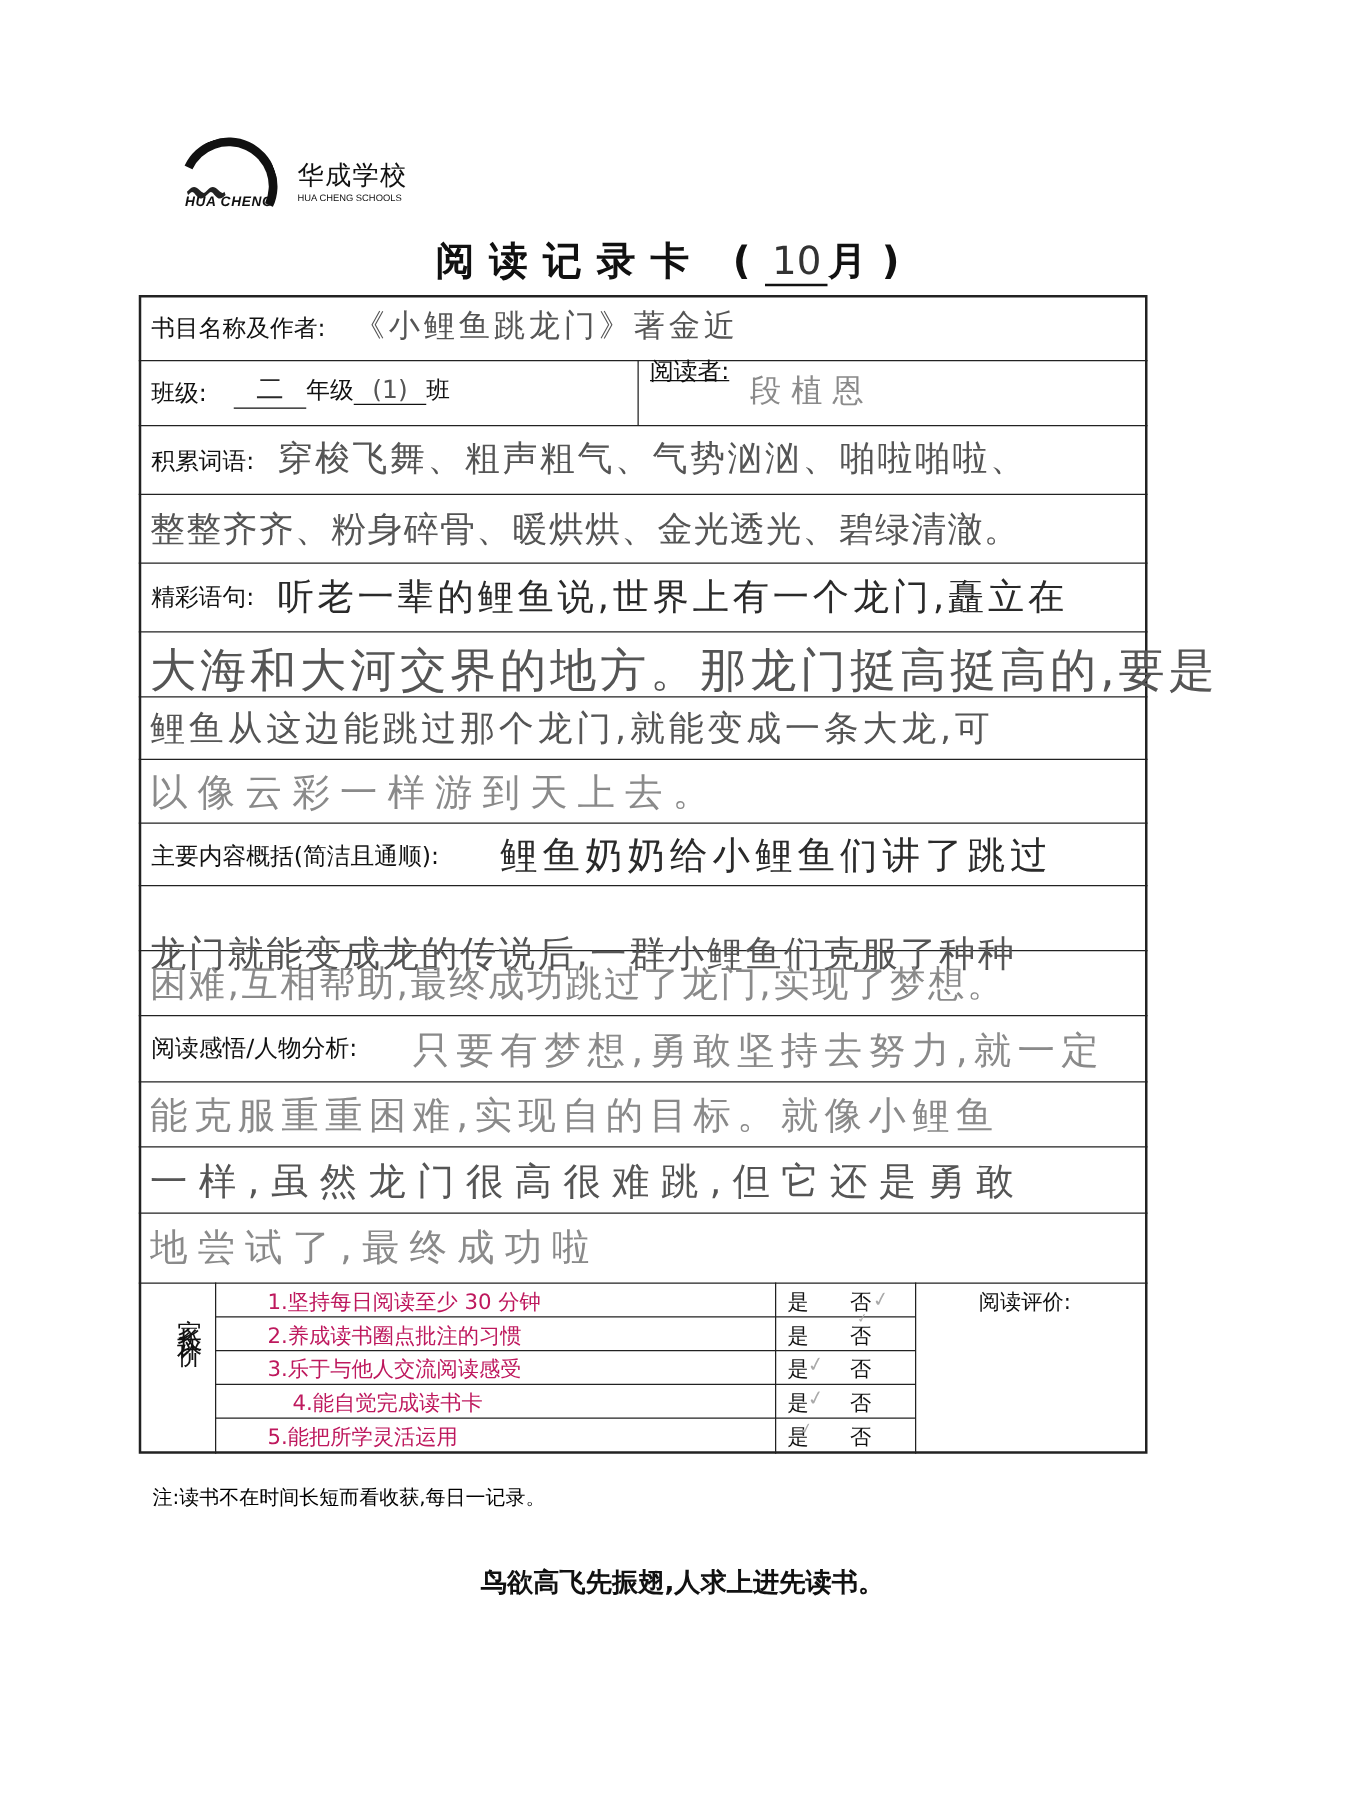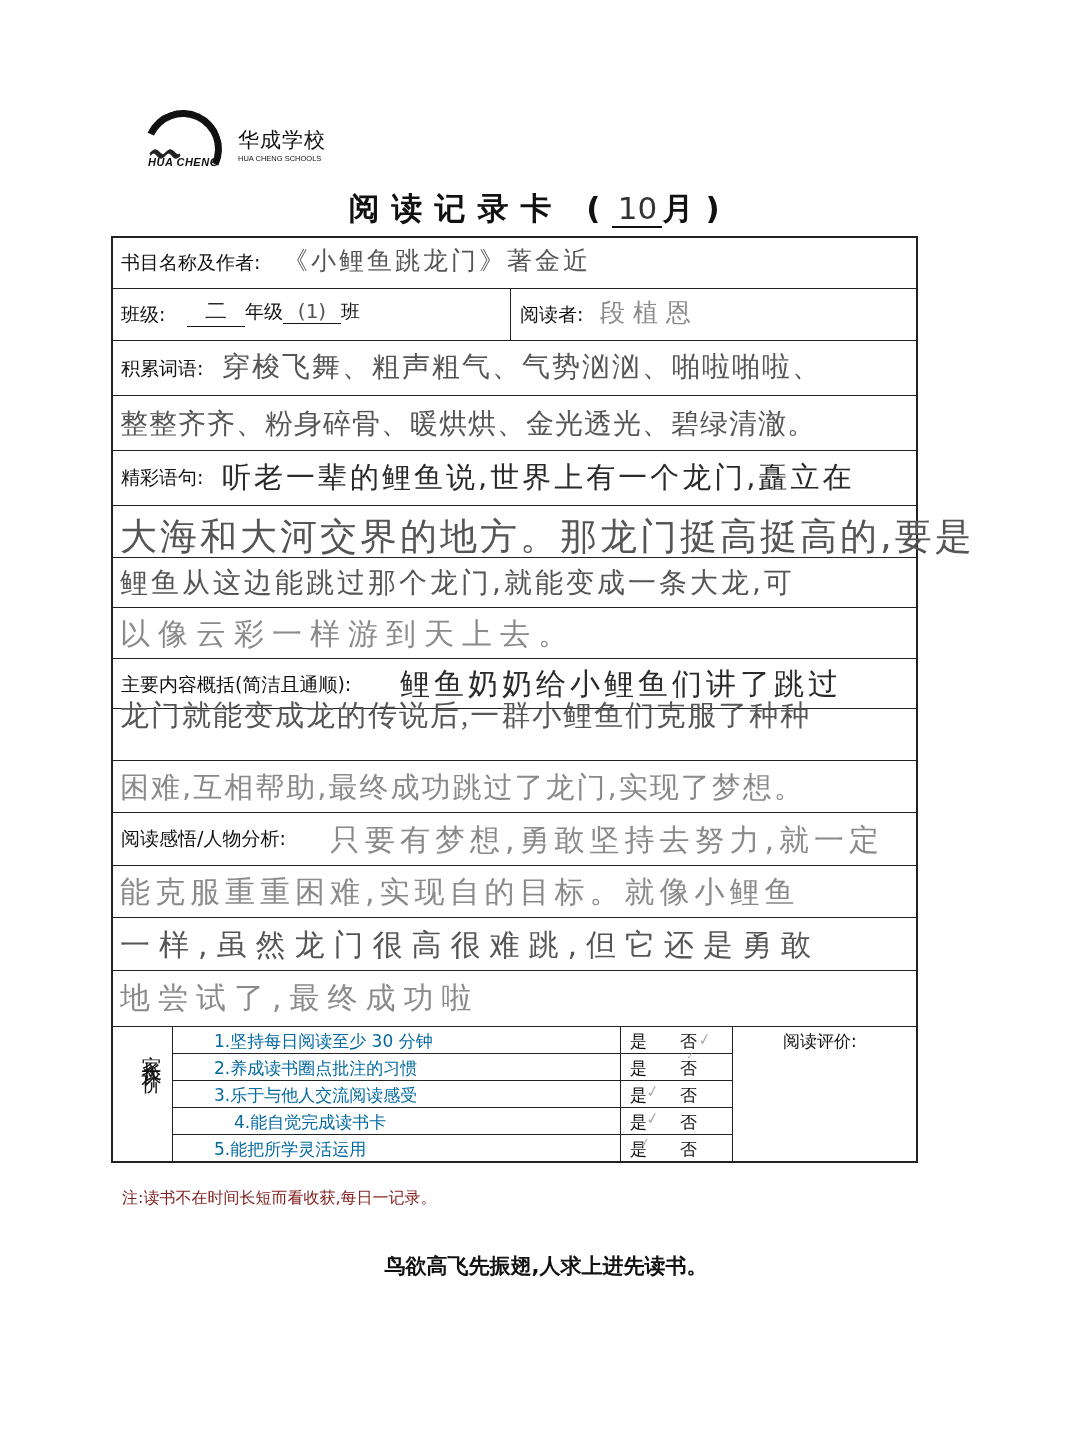--- a/index.html
+++ b/index.html
@@ -25,25 +25,25 @@
     .frame { left: 111px; top: 236px; width: 807px; height: 927px; border: 2px solid #222; box-sizing: border-box; }
     .hline { position: absolute; left: 111px; width: 807px; height: 0; border-top: 1.6px solid #222; }
     .vline { position: absolute; width: 0; border-left: 1.6px solid #222; }
 
     .label { position: absolute; font-size: 19px; color: #111; white-space: nowrap; }
     .hand { position: absolute; font-family: "DejaVu Sans", sans-serif; color: #555; white-space: nowrap; letter-spacing: 3px; }
     .hand.dark { color: #2a2a2a; }
     .hand.light { color: #8a8a8a; }
     .ul { display: inline-block; border-bottom: 1.6px solid #111; text-align: center; }
 
-    .eval-item { position: absolute; font-size: 17px; color: #0369a1; }
+    .eval-item { position: absolute; font-size: 17px; color: #be185d; }
     .yn { position: absolute; font-size: 17px; color: #111; }
     .tick { position: absolute; color: #aaa; font-size: 16px; transform: rotate(-10deg); }
 
-    .note { left: 122px; top: 1188px; font-size: 16px; color: #7f1d1d; }
+    .note { left: 122px; top: 1188px; font-size: 16px; color: #000000; }
     .motto { left: 0; width: 1032px; top: 1252px; text-align: center; font-size: 21px; font-weight: bold; color: #111; padding-left: 60px; box-sizing: border-box; }
   </style>
 </head>
 <body>
 
 <div class="abs logo">
   <div class="logo-arc"></div>
   <div class="logo-bird">〰</div>
   <div class="logo-en">HUA CHENG</div>
   <div class="logo-cn">华成学校</div>
@@ -81,36 +81,36 @@
 <div class="abs" style="left:172px; width:560px; top:1107px; border-top:1.4px solid #222;"></div>
 <div class="abs" style="left:172px; width:560px; top:1134px; border-top:1.4px solid #222;"></div>
 
 <div class="label" style="left:121px; top:250px;">书目名称及作者:</div>
 <div class="hand" style="left:283px; top:244px; font-size:25px;">《小鲤鱼跳龙门》著金近</div>
 
 <div class="label" style="left:121px; top:302px;">班级:</div>
 <div class="abs" style="left:187px; top:296px; font-size:22px;">
   <span class="ul hand dark" style="position:static; width:58px; letter-spacing:0;">二</span><span style="font-size:19px; color:#111;">年级</span><span class="ul hand" style="position:static; width:58px; letter-spacing:0; font-size:20px;">(1)</span><span style="font-size:19px; color:#111;">班</span>
 </div>
-<div class="label" style="left:520px; top:302px;">阅读者:</div>
+<div class="label" style="left:520px; top:284px;text-decoration:underline;">阅读者:</div>
 <div class="hand light" style="left:600px; top:296px; font-size:25px; letter-spacing:8px;">段植恩</div>
 
 <div class="label" style="left:121px; top:356px;">积累词语:</div>
 <div class="hand" style="left:222px; top:348px; font-size:28px; letter-spacing:2px;">穿梭飞舞、粗声粗气、气势汹汹、啪啦啪啦、</div>
 <div class="hand" style="left:120px; top:405px; font-size:28px; letter-spacing:1px;">整整齐齐、粉身碎骨、暖烘烘、金光透光、碧绿清澈。</div>
 
 <div class="label" style="left:121px; top:465px;">精彩语句:</div>
 <div class="hand dark" style="left:222px; top:458px; font-size:29px; letter-spacing:3px;">听老一辈的鲤鱼说,世界上有一个龙门,矗立在</div>
 <div class="hand" style="left:120px; top:512px; font-size:37px; letter-spacing:3px;">大海和大河交界的地方。那龙门挺高挺高的,要是</div>
 <div class="hand" style="left:120px; top:564px; font-size:28px; letter-spacing:3px;">鲤鱼从这边能跳过那个龙门,就能变成一条大龙,可</div>
 <div class="hand light" style="left:120px; top:614px; font-size:30px; letter-spacing:8px;">以像云彩一样游到天上去。</div>
 
 <div class="label" style="left:121px; top:672px;">主要内容概括(简洁且通顺):</div>
 <div class="hand dark" style="left:400px; top:664px; font-size:30px; letter-spacing:4px;">鲤鱼奶奶给小鲤鱼们讲了跳过</div>
-<div class="hand" style="left:120px; top:696px; font-size:29px; letter-spacing:2px;font-family:Liberation Serif, serif;">龙门就能变成龙的传说后,一群小鲤鱼们克服了种种</div>
+<div class="hand" style="left:120px; top:744px; font-size:29px; letter-spacing:2px;">龙门就能变成龙的传说后,一群小鲤鱼们克服了种种</div>
 <div class="hand light" style="left:120px; top:768px; font-size:29px; letter-spacing:2px;">困难,互相帮助,最终成功跳过了龙门,实现了梦想。</div>
 
 <div class="label" style="left:121px; top:826px;">阅读感悟/人物分析:</div>
 <div class="hand light" style="left:330px; top:820px; font-size:30px; letter-spacing:5px;">只要有梦想,勇敢坚持去努力,就一定</div>
 <div class="hand light" style="left:120px; top:872px; font-size:30px; letter-spacing:5px;">能克服重重困难,实现自的目标。就像小鲤鱼</div>
 <div class="hand" style="left:120px; top:925px; font-size:30px; letter-spacing:9px;">一样,虽然龙门很高很难跳,但它还是勇敢</div>
 <div class="hand light" style="left:120px; top:978px; font-size:30px; letter-spacing:8px;">地尝试了,最终成功啦</div>
 
 <div class="abs" style="left:138px; top:1040px; width:30px; font-size:20px; line-height:27px; color:#111;">
   <span style="writing-mode: vertical-rl; letter-spacing:6px;">家长评价</span>

